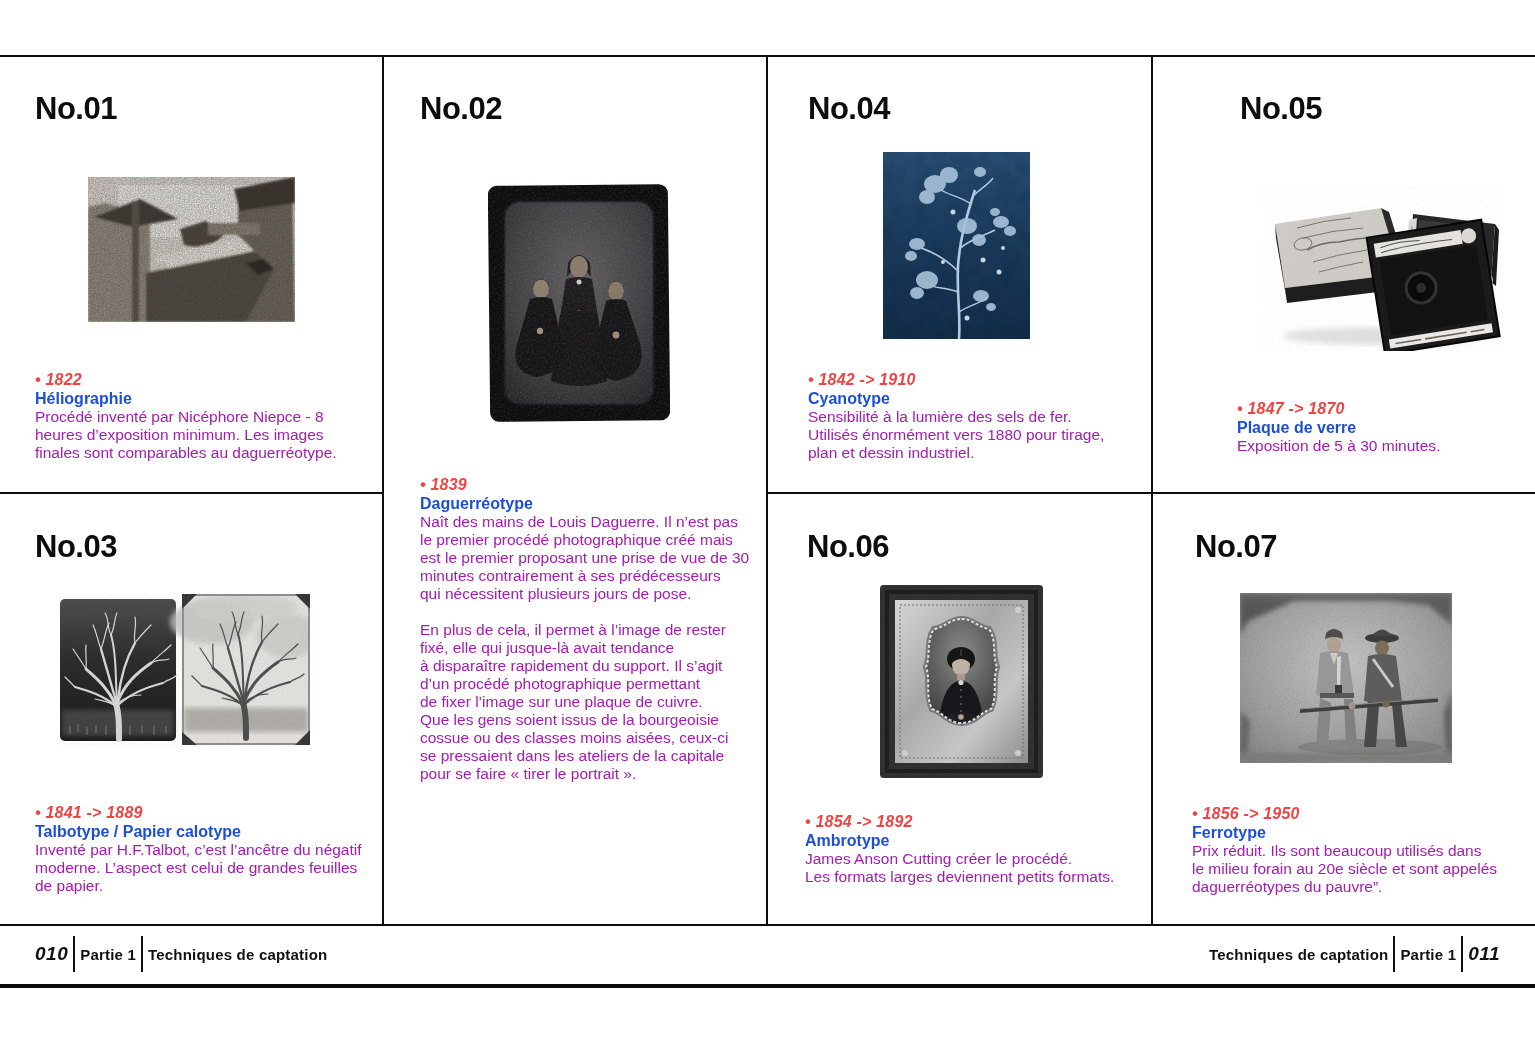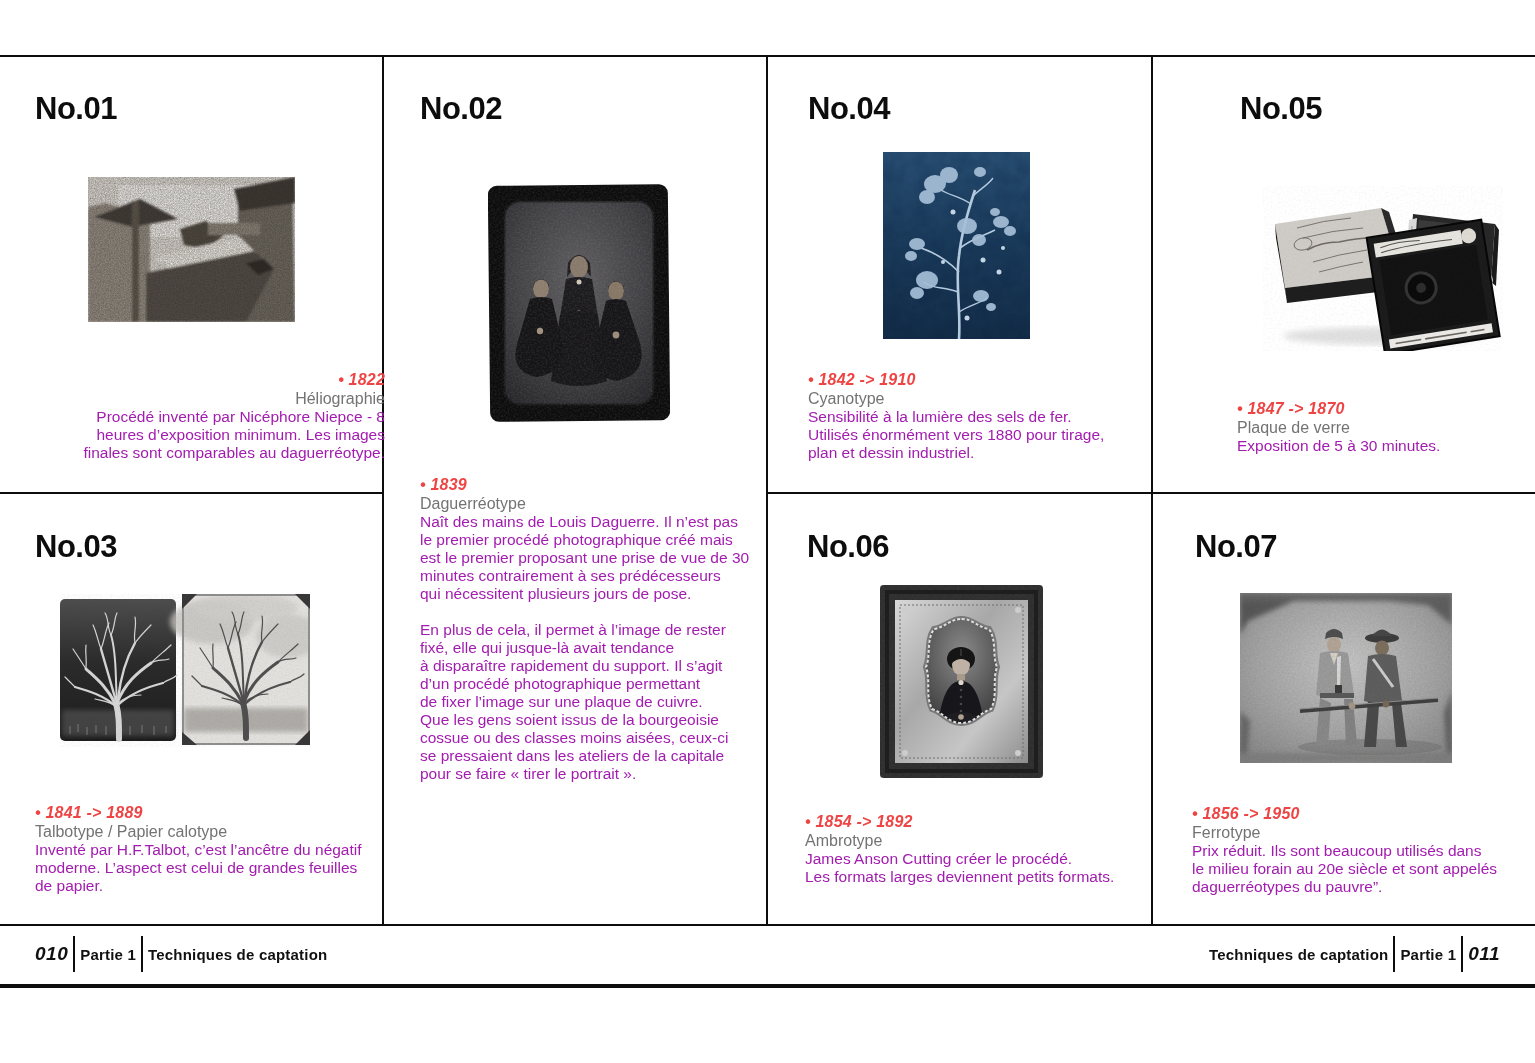--- a/index.html
+++ b/index.html
@@ -7,42 +7,42 @@
           font-family:"Liberation Sans","DejaVu Sans",sans-serif;color:#111;}
   .rule{position:absolute;background:#0d0d0d;}
   .card{position:absolute;}
   .card h2{position:absolute;margin:0;font-size:31px;line-height:33px;font-weight:bold;
            letter-spacing:-0.5px;color:#0d0d0d;}
   .fig{position:absolute;line-height:0;margin:0;}
   .fig svg{display:block;}
   .info{position:absolute;width:350px;}
   .info .year{margin:0 0 1px 0;font-size:16px;font-weight:bold;font-style:italic;
               letter-spacing:0.2px;color:#ef4444;}
-  .info .title{margin:0;font-size:16px;font-weight:normal;color:#737373;line-height:18px;}
+  .info .title{margin:0;font-size:16px;font-weight:bold;color:#1d4ed8;line-height:18px;}
   .info .desc{margin:0;font-size:15.5px;line-height:18px;color:#a21caf;white-space:pre-line;}
   .footer{position:absolute;top:924px;height:60px;display:flex;align-items:center;gap:5px;}
   .footer .pagenum{font-size:19px;font-weight:bold;font-style:italic;letter-spacing:0.5px;}
   .footer .flabel{font-size:15px;font-weight:bold;letter-spacing:0.2px;}
   .fsep{width:2px;height:36px;background:#0d0d0d;}
 </style>
 </head>
 <body>
 
 <div class="spread">
 
   <div class="rule" style="left:0;top:55px;width:1535px;height:2px;"></div>
   <div class="rule" style="left:382px;top:55px;width:2px;height:869px;"></div>
   <div class="rule" style="left:766px;top:55px;width:2px;height:869px;"></div>
   <div class="rule" style="left:1151px;top:55px;width:2px;height:869px;"></div>
   <div class="rule" style="left:0;top:492px;width:384px;height:2px;"></div>
   <div class="rule" style="left:766px;top:492px;width:769px;height:2px;"></div>
   <div class="rule" style="left:0;top:924px;width:1535px;height:2px;"></div>
   <div class="rule" style="left:0;top:984px;width:1535px;height:4px;"></div>
 
-  <section class="card" style="left:0;top:0;width:424px;height:492px;text-align:right;">
+  <section class="card" style="left:0;top:0;width:424px;height:492px;">
     <h2 style="left:35px;top:92px;">No.01</h2>
     <figure class="fig" style="left:88px;top:177px;">
       <svg width="207" height="145" viewBox="0 0 207 145">
         <defs>
           <filter id="hg-grain">
               <feTurbulence type="fractalNoise" baseFrequency="0.8" numOctaves="3" seed="11" result="t"></feTurbulence>
               <feColorMatrix in="t" type="luminanceToAlpha" result="la"></feColorMatrix>
               <feComponentTransfer in="la" result="a">
                 <feFuncA type="linear" slope="0.9" intercept="-0.18"></feFuncA>
               </feComponentTransfer>

